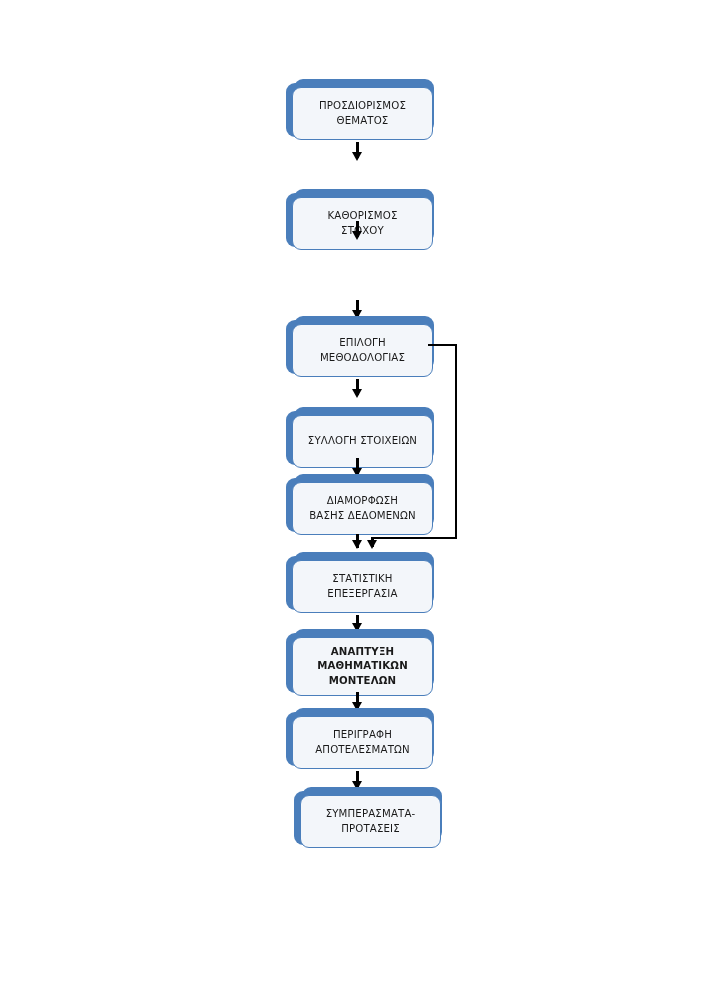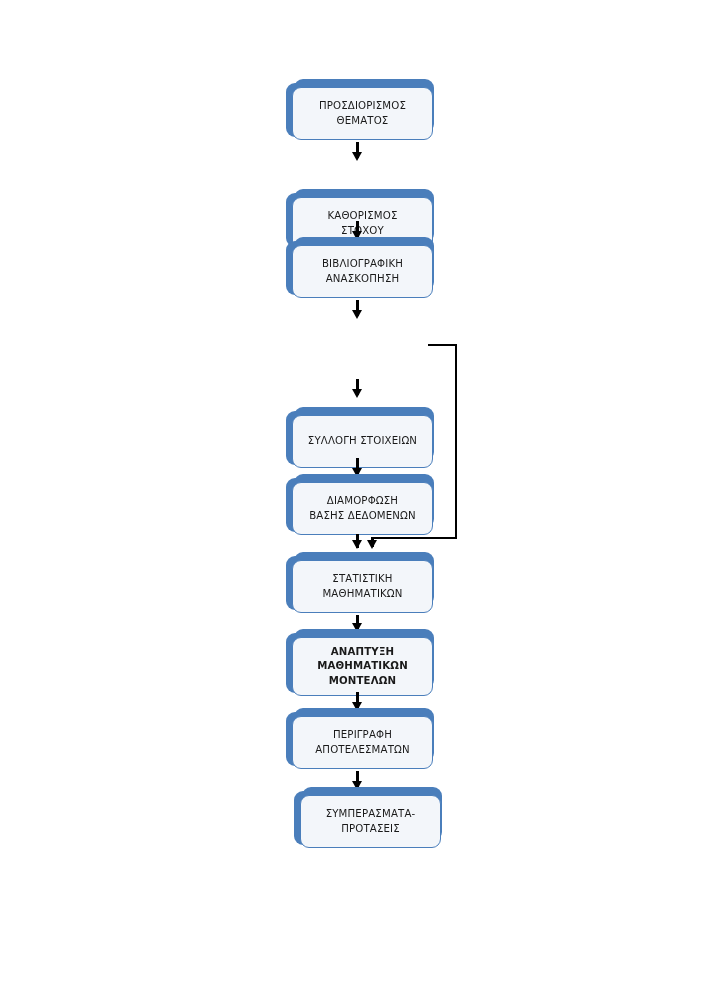--- a/index.html
+++ b/index.html
@@ -123,31 +123,31 @@
     <div class="plate-back"></div>
     <div class="plate-mid"></div>
     <div class="plate-front">
       <span class="label">ΚΑΘΟΡΙΣΜΟΣ
 ΣΤΟΧΟΥ</span>
     </div>
   </div>
   <div class="arrow" style="left:356px; top:221px; height:16px;"></div>
   <div class="arrowhead" style="left:352px; top:231px;"></div>
 
-  <div class="node" style="left:286px; top:237px;">
-    <div class="plate-back"></div>
-    <div class="plate-mid"></div>
-    <div class="plate-front">
-      <span class="label">ΒΙΒΛΙΟΓΡΑΦΙΚΗ
-ΑΝΑΣΚΟΠΗΣΗ</span>
-    </div>
-  </div>
   <div class="arrow" style="left:356px; top:300px; height:16px;"></div>
   <div class="arrowhead" style="left:352px; top:310px;"></div>
 
+  <div class="node" style="left:286px; top:316px;">
+    <div class="plate-back"></div>
+    <div class="plate-mid"></div>
+    <div class="plate-front">
+      <span class="label">ΕΠΙΛΟΓΗ
+ΜΕΘΟΔΟΛΟΓΙΑΣ</span>
+    </div>
+  </div>
   <div class="arrow" style="left:356px; top:379px; height:16px;"></div>
   <div class="arrowhead" style="left:352px; top:389px;"></div>
 
   <div class="fb-seg" style="left:428px; top:344px; width:29px; height:2px;"></div>
   <div class="fb-seg" style="left:455px; top:344px; width:2px; height:195px;"></div>
   <div class="fb-seg" style="left:372px; top:537px; width:85px; height:2px;"></div>
   <div class="arrow" style="left:371px; top:537px; height:10px;"></div>
   <div class="arrowhead" style="left:367px; top:540px;"></div>
 
   <div class="node" style="left:286px; top:395px;margin-top:12px;">
@@ -169,21 +169,21 @@
     </div>
   </div>
   <div class="arrow" style="left:356px; top:534px; height:14px;"></div>
   <div class="arrowhead" style="left:352px; top:540px;"></div>
 
   <div class="node" style="left:286px; top:552px;">
     <div class="plate-back"></div>
     <div class="plate-mid"></div>
     <div class="plate-front">
       <span class="label">ΣΤΑΤΙΣΤΙΚΗ
-ΜΑΘΗΜΑΤΙΚΩΝ</span>
+ΕΠΕΞΕΡΓΑΣΙΑ</span>
     </div>
   </div>
   <div class="arrow" style="left:356px; top:615px; height:14px;"></div>
   <div class="arrowhead" style="left:352px; top:623px;"></div>
 
   <div class="node tall" style="left:286px; top:629px;">
     <div class="plate-back"></div>
     <div class="plate-mid"></div>
     <div class="plate-front">
       <span class="label">ΑΝΑΠΤΥΞΗ

